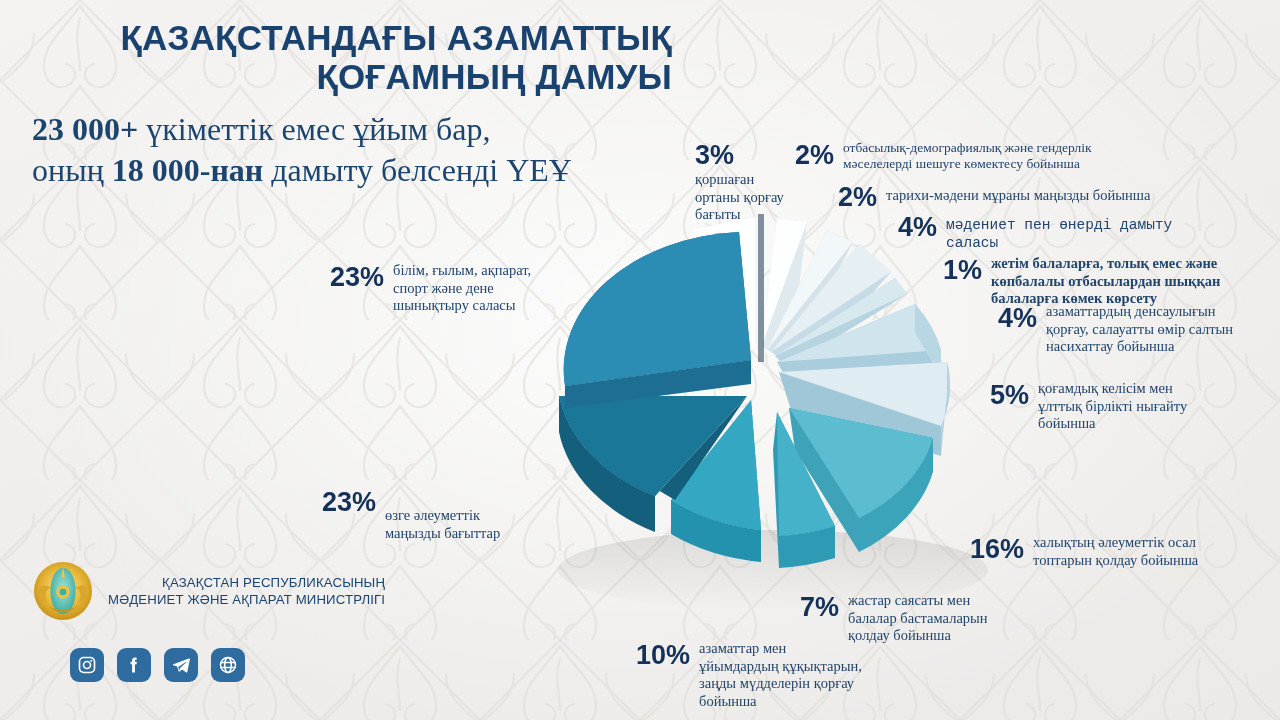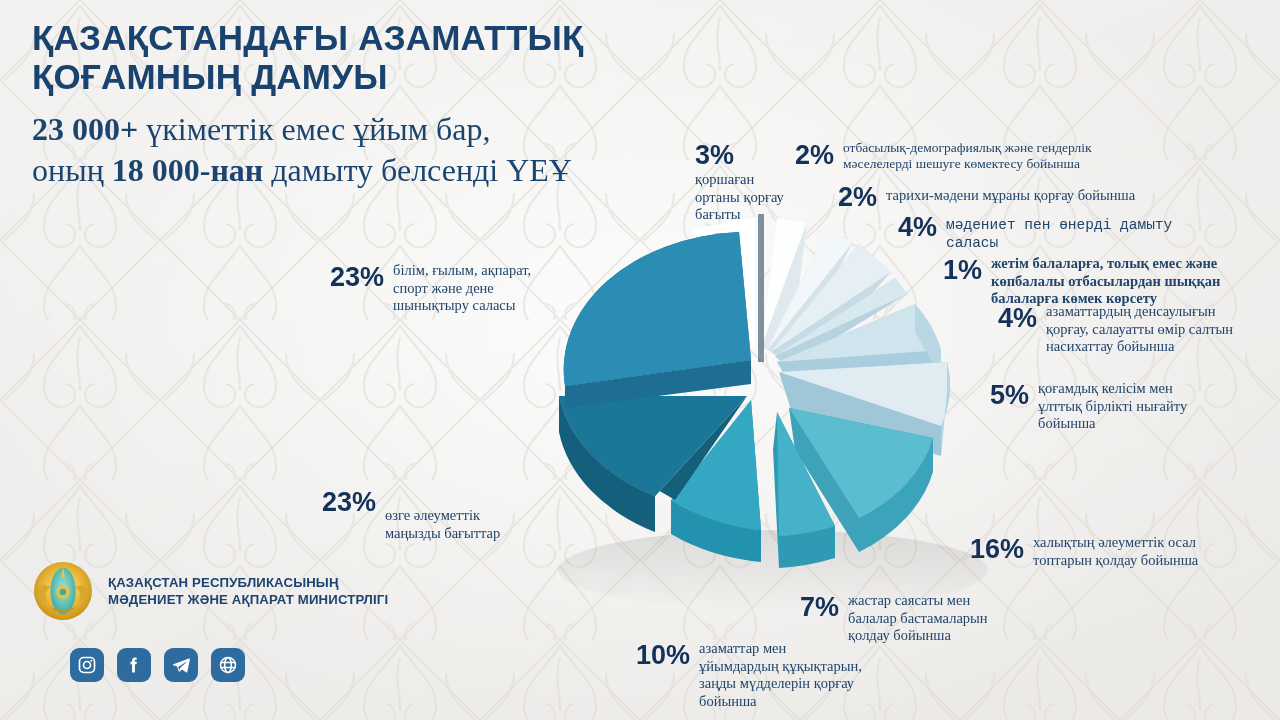--- a/index.html
+++ b/index.html
@@ -24,20 +24,21 @@
   #header{position:absolute;left:32px;top:18px;width:640px;}
   .title{
     font-family:"Liberation Sans", sans-serif;
     font-weight:bold;
     font-size:35px;
     line-height:1.12;
     letter-spacing:.2px;
     color:#19436e;
     margin:0;
     text-transform:uppercase;
+    text-align:right;
   }
   .subtitle{
     margin:13px 0 0 0;
     font-size:32px;
     line-height:1.28;
     color:#1b456f;
     font-family:"Liberation Serif", serif;
   }
   .subtitle b{font-weight:bold;}
   
@@ -66,26 +67,27 @@
     line-height:1.22;
     color:#21456c;
     max-width:260px;
   }
   
   #footer{position:absolute;left:32px;top:560px;width:420px;}
   #emblem-row{display:flex;align-items:center;gap:14px;}
   #emblem{width:62px;height:62px;flex:0 0 62px;}
   #ministry{
     font-family:"Liberation Sans", sans-serif;
-    font-weight:bold;
+    font-weight:normal;
     font-size:13.2px;
     line-height:1.32;
     letter-spacing:.15px;
     color:#1c4470;
     text-transform:uppercase;
+    text-align:right;
   }
   #socials{display:flex;gap:13px;margin-top:26px;margin-left:38px;}
   .social{
     width:34px;height:34px;border-radius:9px;
     background:#2e6b9e;
     display:flex;align-items:center;justify-content:center;
     cursor:pointer;
   }
   .social svg{display:block;}
 </style>
@@ -222,21 +224,21 @@
   </div>
 
   <div class="callout" style="left:795px;top:140px;">
     <span class="pct">2%</span>
     <span class="desc" style="white-space:pre-line;max-width:300px;font-size:13.5px;">отбасылық-демографиялық және гендерлік
 мәселелерді шешуге көмектесу бойынша</span>
   </div>
 
   <div class="callout" style="left:838px;top:182px;">
     <span class="pct">2%</span>
-    <span class="desc" style="white-space:pre-line;max-width:290px;padding-top:5px;">тарихи-мәдени мұраны қорғау бойынша</span>
+    <span class="desc" style="white-space:pre-line;max-width:290px;padding-top:5px;">тарихи-мәдени мұраны маңызды бойынша</span>
   </div>
 
   <div class="callout" style="left:898px;top:212px;">
     <span class="pct">4%</span>
     <span class="desc" style="white-space:pre-line;max-width:280px;padding-top:5px;font-family:Liberation Mono, monospace;">мәдениет пен өнерді дамыту саласы</span>
   </div>
 
   <div class="callout" style="left:943px;top:255px;">
     <span class="pct">1%</span>
     <span class="desc" style="white-space:pre-line;max-width:235px;font-weight:bold;">жетім балаларға, толық емес және

